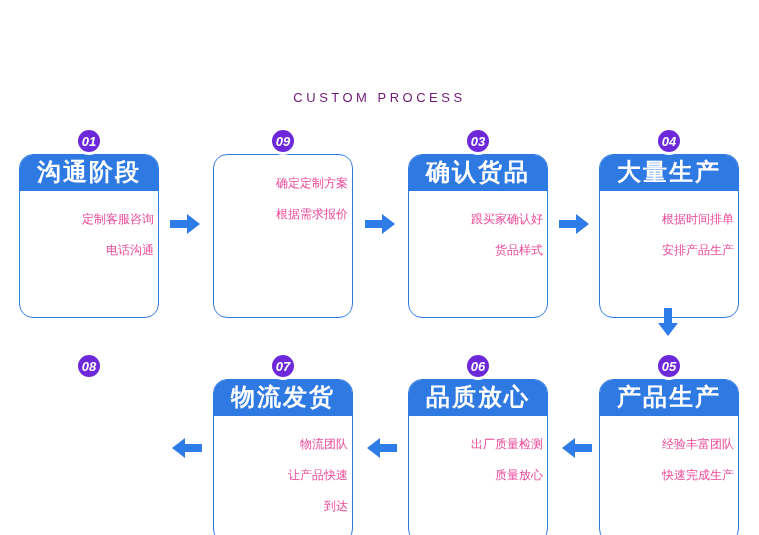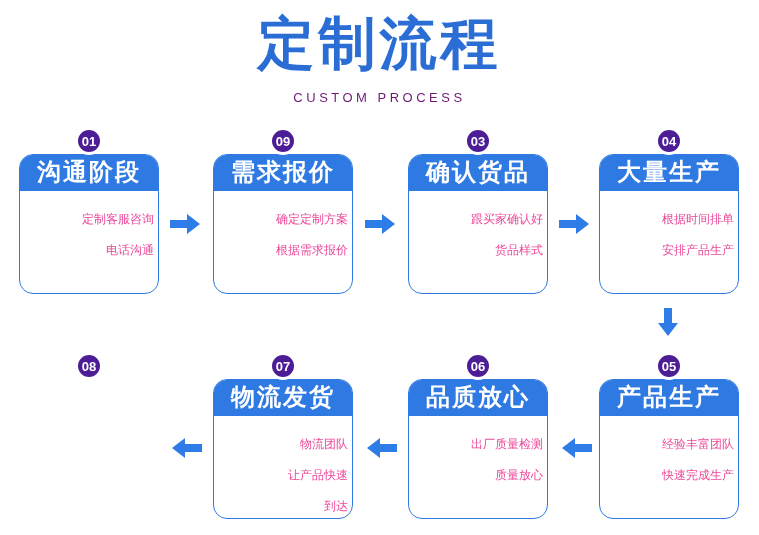--- a/index.html
+++ b/index.html
@@ -12,25 +12,25 @@
             font-size:13px;color:#701a75;letter-spacing:3.5px;}
 
   .unit{position:absolute;width:140px;display:flex;flex-direction:column;align-items:center;}
   .r1{top:127px;}
   .r2{top:352px;}
   .c0{left:19px;}
   .c1{left:213px;}
   .c2{left:408px;}
   .c3{left:599px;}
 
-  .badge{width:22px;height:22px;border-radius:50%;background:#4c1d95;
+  .badge{width:22px;height:22px;border-radius:50%;background:#6d28d9;
          border:3px solid #ffffff;color:#ffffff;font-size:13px;font-weight:bold;
          display:flex;align-items:center;justify-content:center;
-         position:relative;z-index:2;margin-bottom:-1px;}
-  .card{width:100%;height:140px;box-sizing:border-box;background:#ffffff;
+         position:relative;z-index:2;margin-bottom:-1px;font-style:italic;}
+  .card{width:100%;height:164px;box-sizing:border-box;background:#ffffff;
         border:1.5px solid #2f7ae2;border-radius:14px;overflow:hidden;
         display:flex;flex-direction:column;}
   .card-header{flex:0 0 37px;margin:-1.5px -1.5px 0;background:#2e79e2;color:#ffffff;
                font-size:24px;font-weight:bold;letter-spacing:2px;
                display:flex;align-items:center;justify-content:center;
                border-radius:13px 13px 0 0;}
   .card-body{flex:1;padding:13px 4px 0;text-align:right;color:#ec4899;
              font-size:12px;line-height:31px;white-space:pre-line;}
 
   .arrow{position:absolute;line-height:0;}
@@ -42,36 +42,34 @@
   .al0{left:562px;top:438px;}
   .al1{left:367px;top:438px;}
   .al2{left:172px;top:438px;}
   .flip{transform:scaleX(-1);}
 </style>
 </head>
 <body>
 
 <div class="stage">
 
-  <div class="title">定制流程</div>
   <div class="subtitle">CUSTOM PROCESS</div>
 
   <div class="unit r1 c0">
     <div class="badge">01</div>
     <div class="card">
       <div class="card-header">沟通阶段</div>
       <div class="card-body">定制客服咨询
 电话沟通</div>
     </div>
   </div>
 
   <div class="unit r1 c1">
     <div class="badge">09</div>
     <div class="card">
-      <div class="card-header">需求报价</div>
       <div class="card-body">确定定制方案
 根据需求报价</div>
     </div>
   </div>
 
   <div class="unit r1 c2">
     <div class="badge">03</div>
     <div class="card">
       <div class="card-header">确认货品</div>
       <div class="card-body">跟买家确认好

